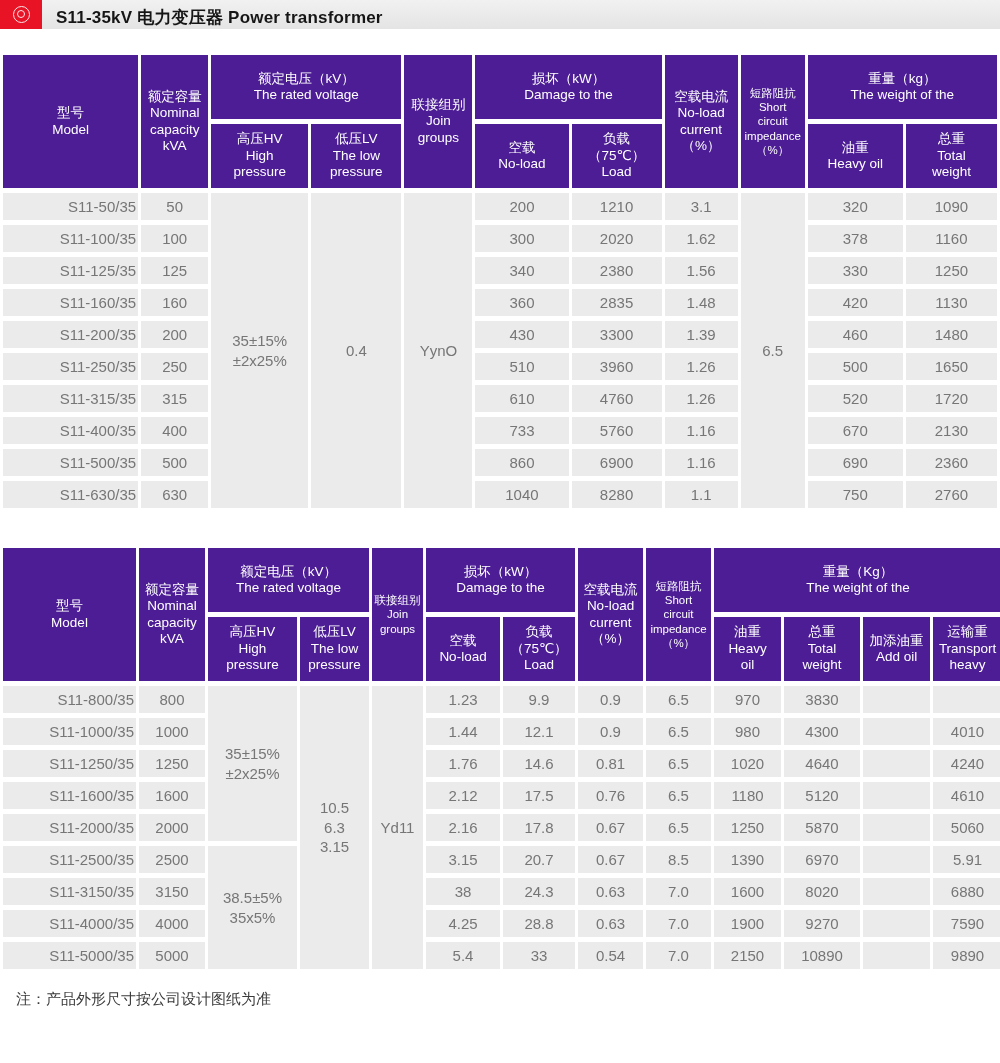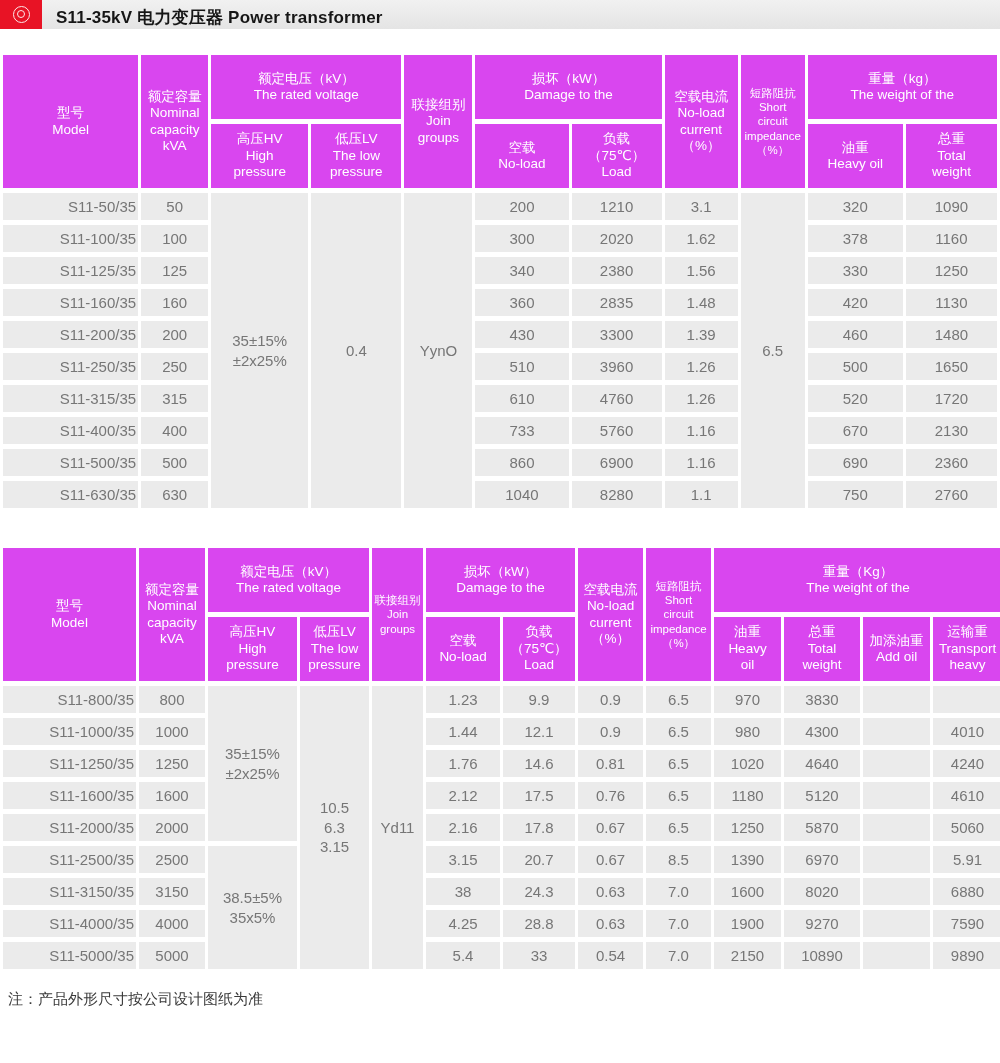--- a/index.html
+++ b/index.html
@@ -54,21 +54,21 @@
 
   table {
     width: 100%;
     table-layout: fixed;
     border-collapse: separate;
     border-spacing: 3px 5px;
     background: #ffffff;
   }
   thead tr { height: 64px; }
   th {
-    background: #d946ef;
+    background: #4c1d95;
     color: #ffffff;
     font-weight: normal;
     font-size: 13.5px;
     line-height: 1.22;
     text-align: center;
     vertical-align: middle;
     white-space: pre-line;
     padding: 3px 1px;
   }
   th.small { font-size: 11.5px; line-height: 1.25; }
@@ -82,21 +82,21 @@
     white-space: pre-line;
     line-height: 1.3;
     padding: 0 2px;
     overflow: hidden;
   }
   td.left { text-align: right; padding-left: 10px; }
 
   
   .notes { margin: 14px 0 0 4px; }
   .note-zh {
-    margin: 4px;
+    margin: 12px;
     font-size: 15px;
     color: #3a3a3a;
     line-height: 1.45;
   }
   .note-en {
     margin: 2px 0 10px 0;
     font-size: 16.5px;
     color: #4c4c4c;
     line-height: 1.35;
   }

